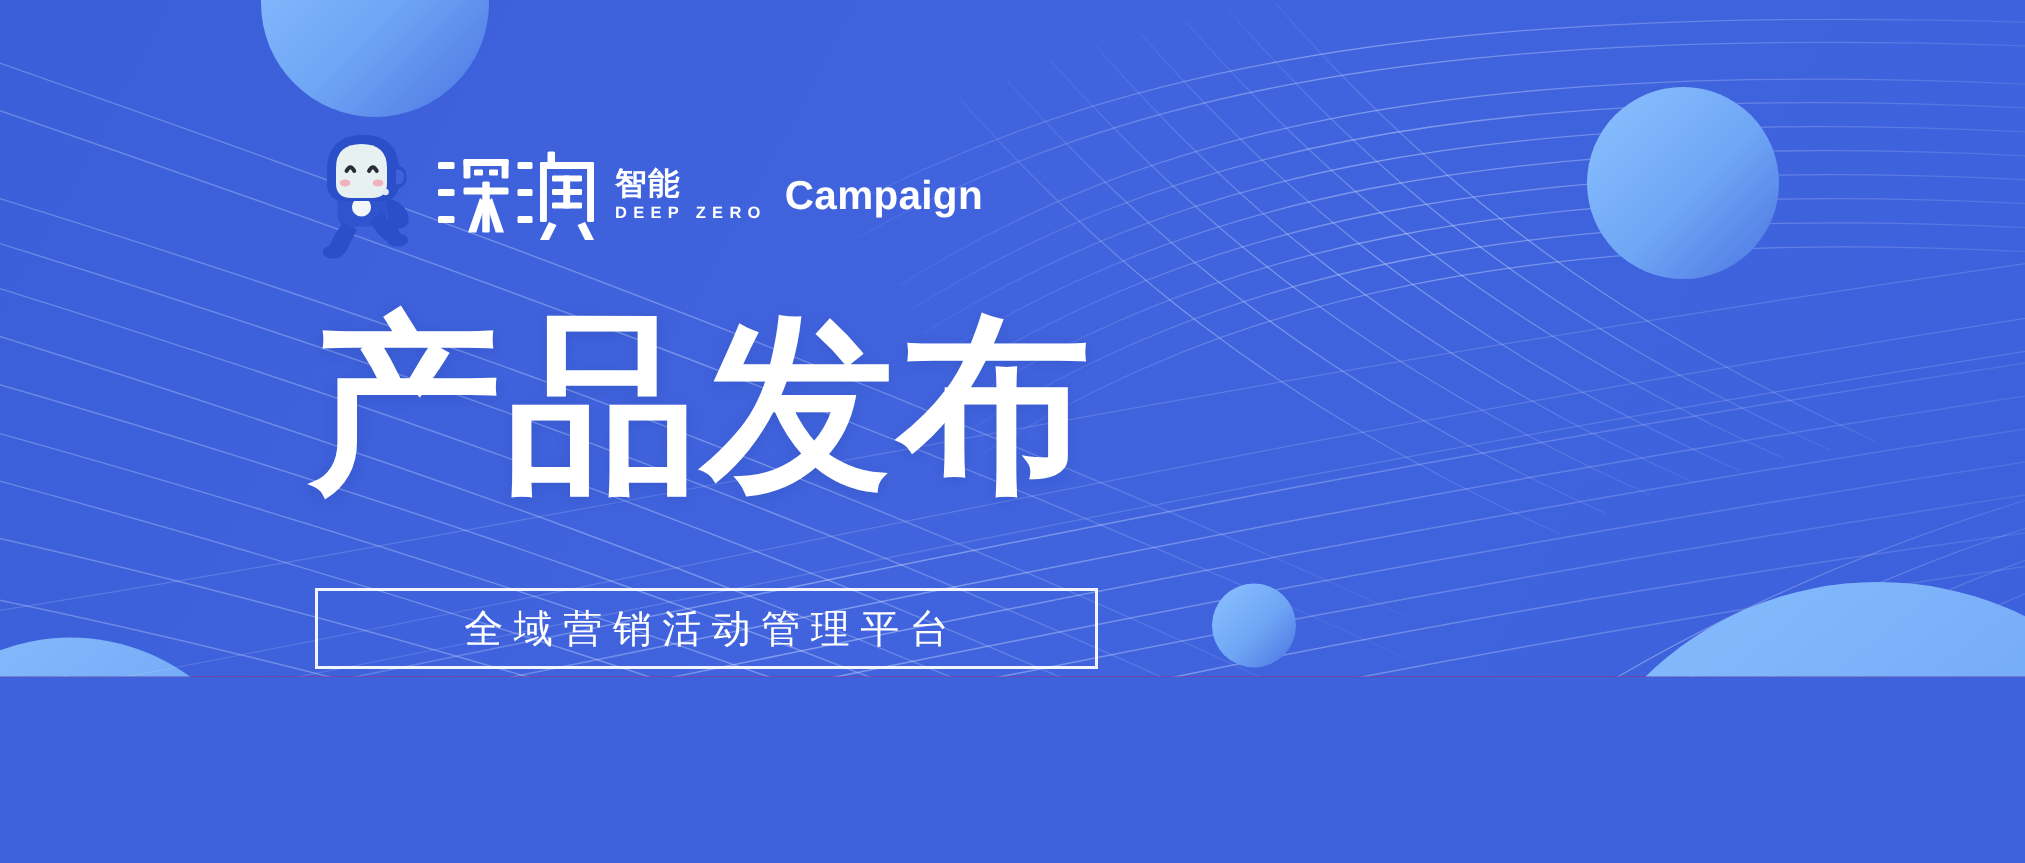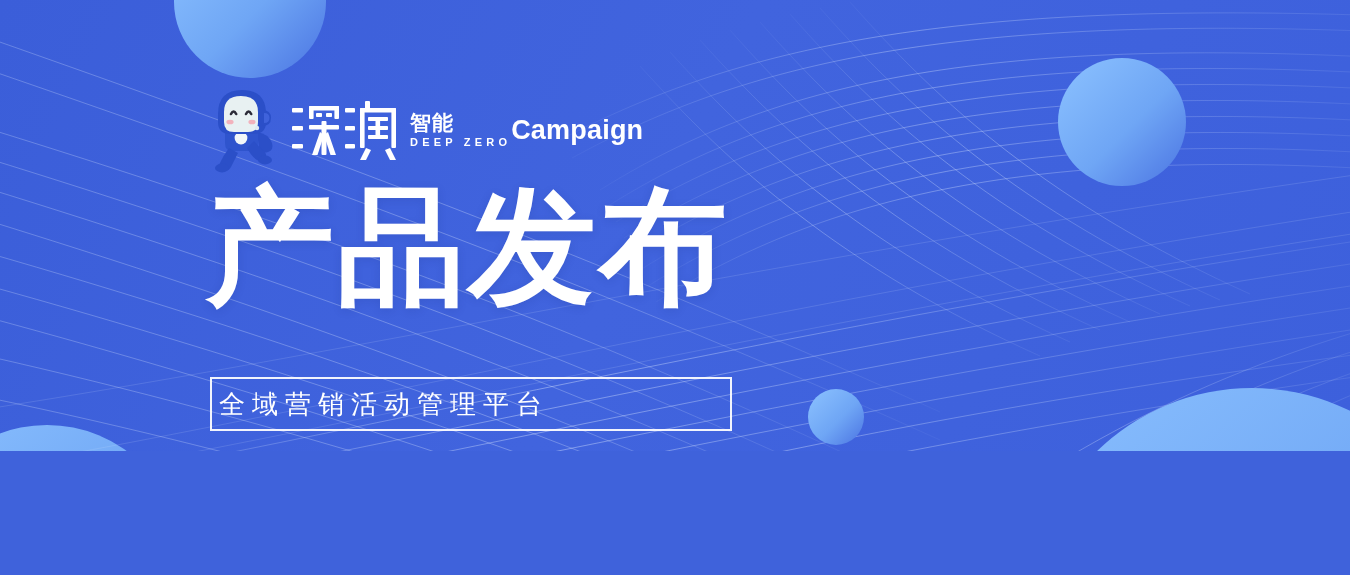--- a/index.html
+++ b/index.html
@@ -62,50 +62,51 @@
     color:#ffffff;
     font-size:11px;
     font-weight:700;
     line-height:12px;
     letter-spacing:4.2px;
     white-space:nowrap;
     margin-top:2px;
   }
 
   .logo-en {
+    margin-left:12px;
     color:#ffffff;
     font-size:27px;
     font-weight:700;
     line-height:32px;
     letter-spacing:0.2px;
     white-space:nowrap;
   }
 
   
   #headline {
     position:absolute;
-    left:206px; top:180px;
+    left:206px; top:204px;
     color:#ffffff;
     font-size:128px;
     font-weight:700;
     line-height:134px;
     letter-spacing:3px;
     white-space:nowrap;
     text-shadow:0 2px 10px rgba(20,40,120,0.14);
   }
 
   
   #subtitle-box {
     position:absolute;
-    left:210px; top:377px;
+    left:210px; top:392px;
     width:522px; height:54px;
     border:2px solid rgba(255,255,255,0.93);
     display:flex;
     align-items:center;
-    justify-content:flex-start;
+    justify-content:center;
   }
   #subtitle-text {
     color:#ffffff;
     font-size:26px;
     font-weight:400;
     letter-spacing:7px;
     text-indent:7px;
     line-height:30px;
     white-space:nowrap;
   }

